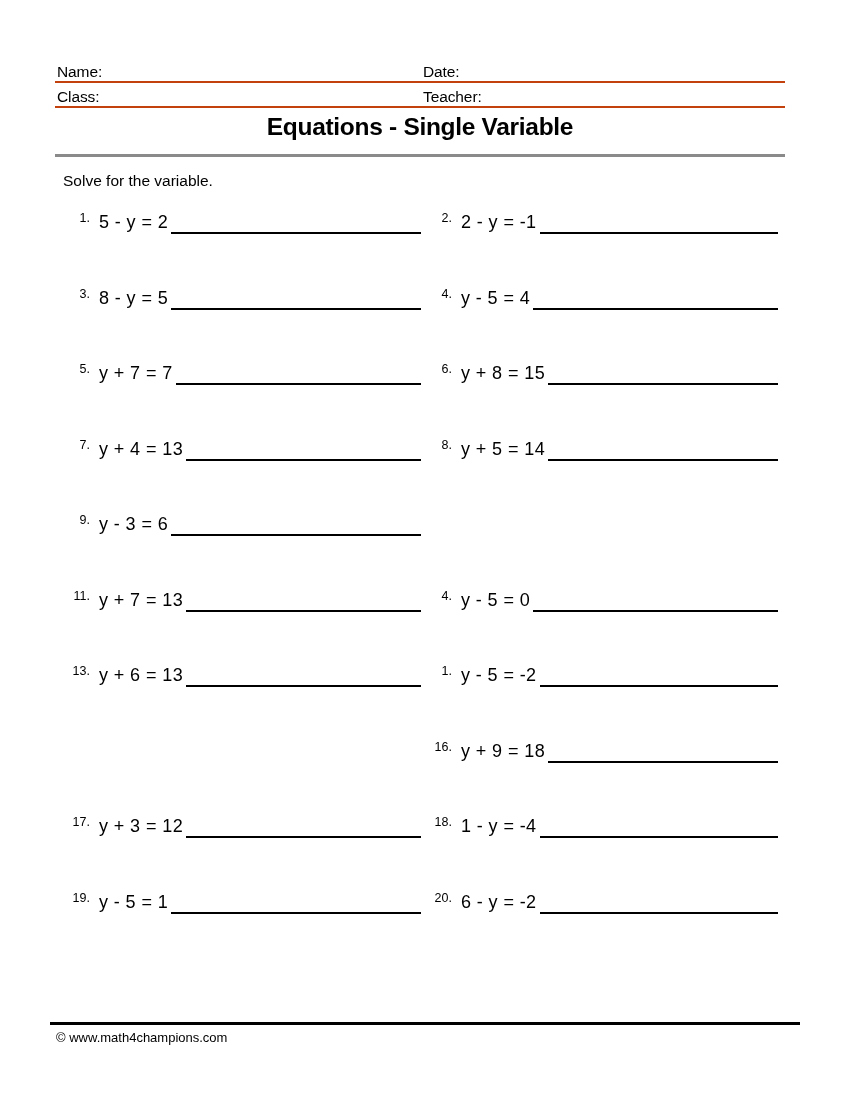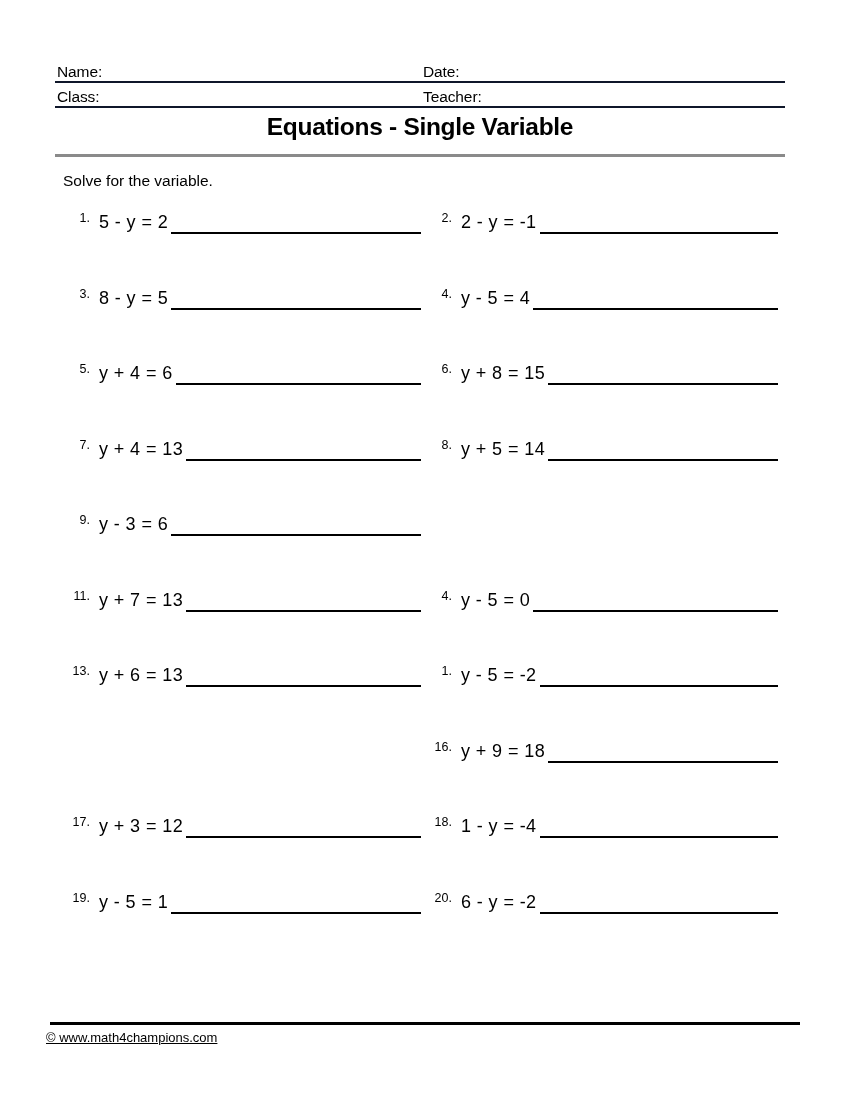--- a/index.html
+++ b/index.html
@@ -26,21 +26,21 @@
   
   .header {
     position: absolute;
     left: 55px;
     top: 58px;
     width: 730px;
   }
   .header-row {
     position: relative;
     height: 23px;
-    border-bottom: 2px solid #0f172a;
+    border-bottom: 2px solid #c2410c;
   }
   .header-label {
     position: absolute;
     bottom: 1px;
     font-size: 15.5px;
     line-height: 17px;
     letter-spacing: -0.1px;
     white-space: nowrap;
   }
   .hl-left  { left: 2px; }
@@ -124,26 +124,25 @@
   
   .footer-rule {
     position: absolute;
     left: 50px;
     top: 1022px;
     width: 750px;
     border-top: 3px solid #000000;
   }
   .footer-text {
     position: absolute;
-    left: 46px;
+    left: 56px;
     top: 1030px;
     font-size: 13px;
     line-height: 16px;
     white-space: nowrap;
-    text-decoration: underline;
   }
 </style>
 </head>
 <body>
 
 <div class="page">
 
   <div class="header">
     <div class="header-row">
       <span class="header-label hl-left">Name:</span>
@@ -185,21 +184,21 @@
       <div class="cell cell-right">
         <span class="pnum">4.</span>
         <span class="peq">y - 5 = 4</span>
         <span class="answer-line"></span>
       </div>
     </div>
 
     <div class="prow">
       <div class="cell cell-left">
         <span class="pnum">5.</span>
-        <span class="peq">y + 4 = 6</span>
+        <span class="peq">y + 7 = 7</span>
         <span class="answer-line"></span>
       </div>
       <div class="cell cell-right">
         <span class="pnum">6.</span>
         <span class="peq">y + 8 = 15</span>
         <span class="answer-line"></span>
       </div>
     </div>
 
     <div class="prow">

